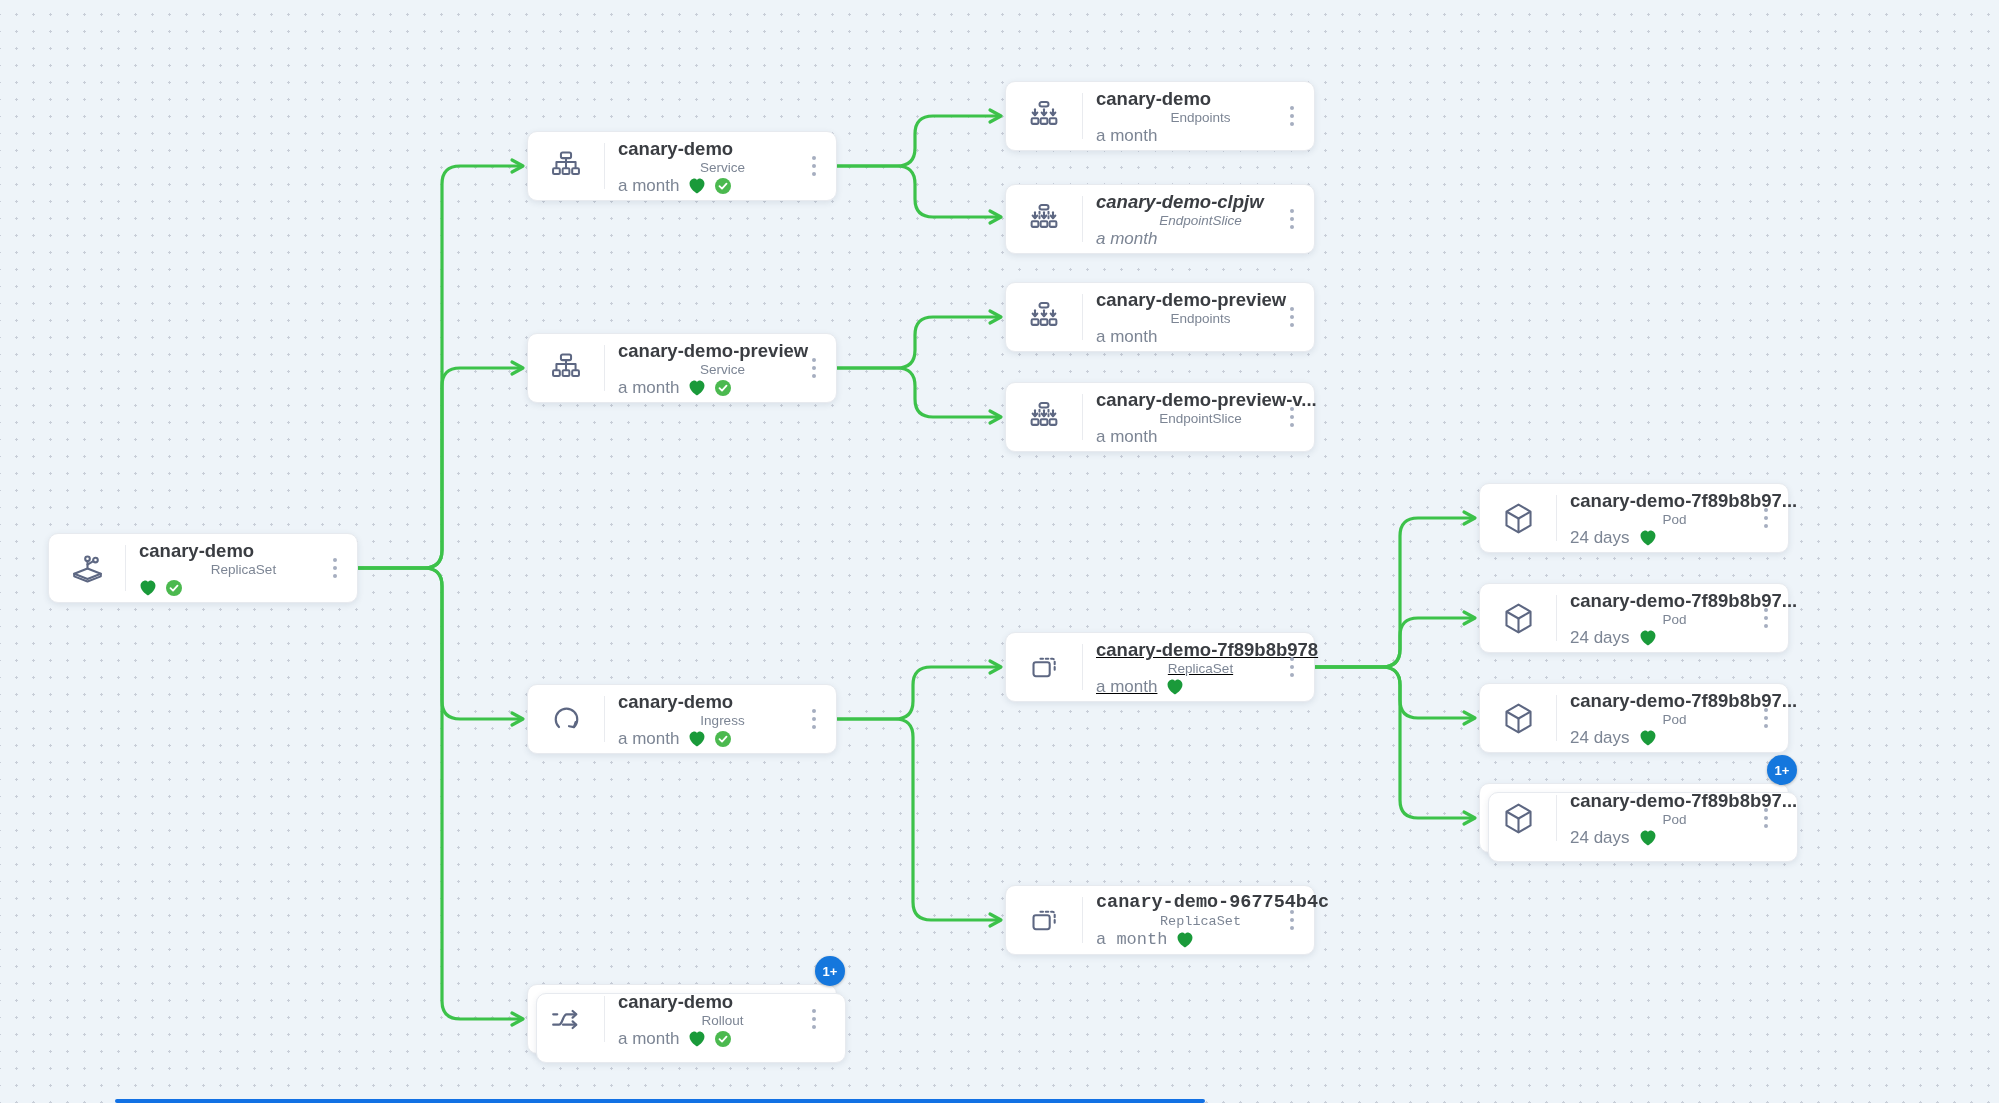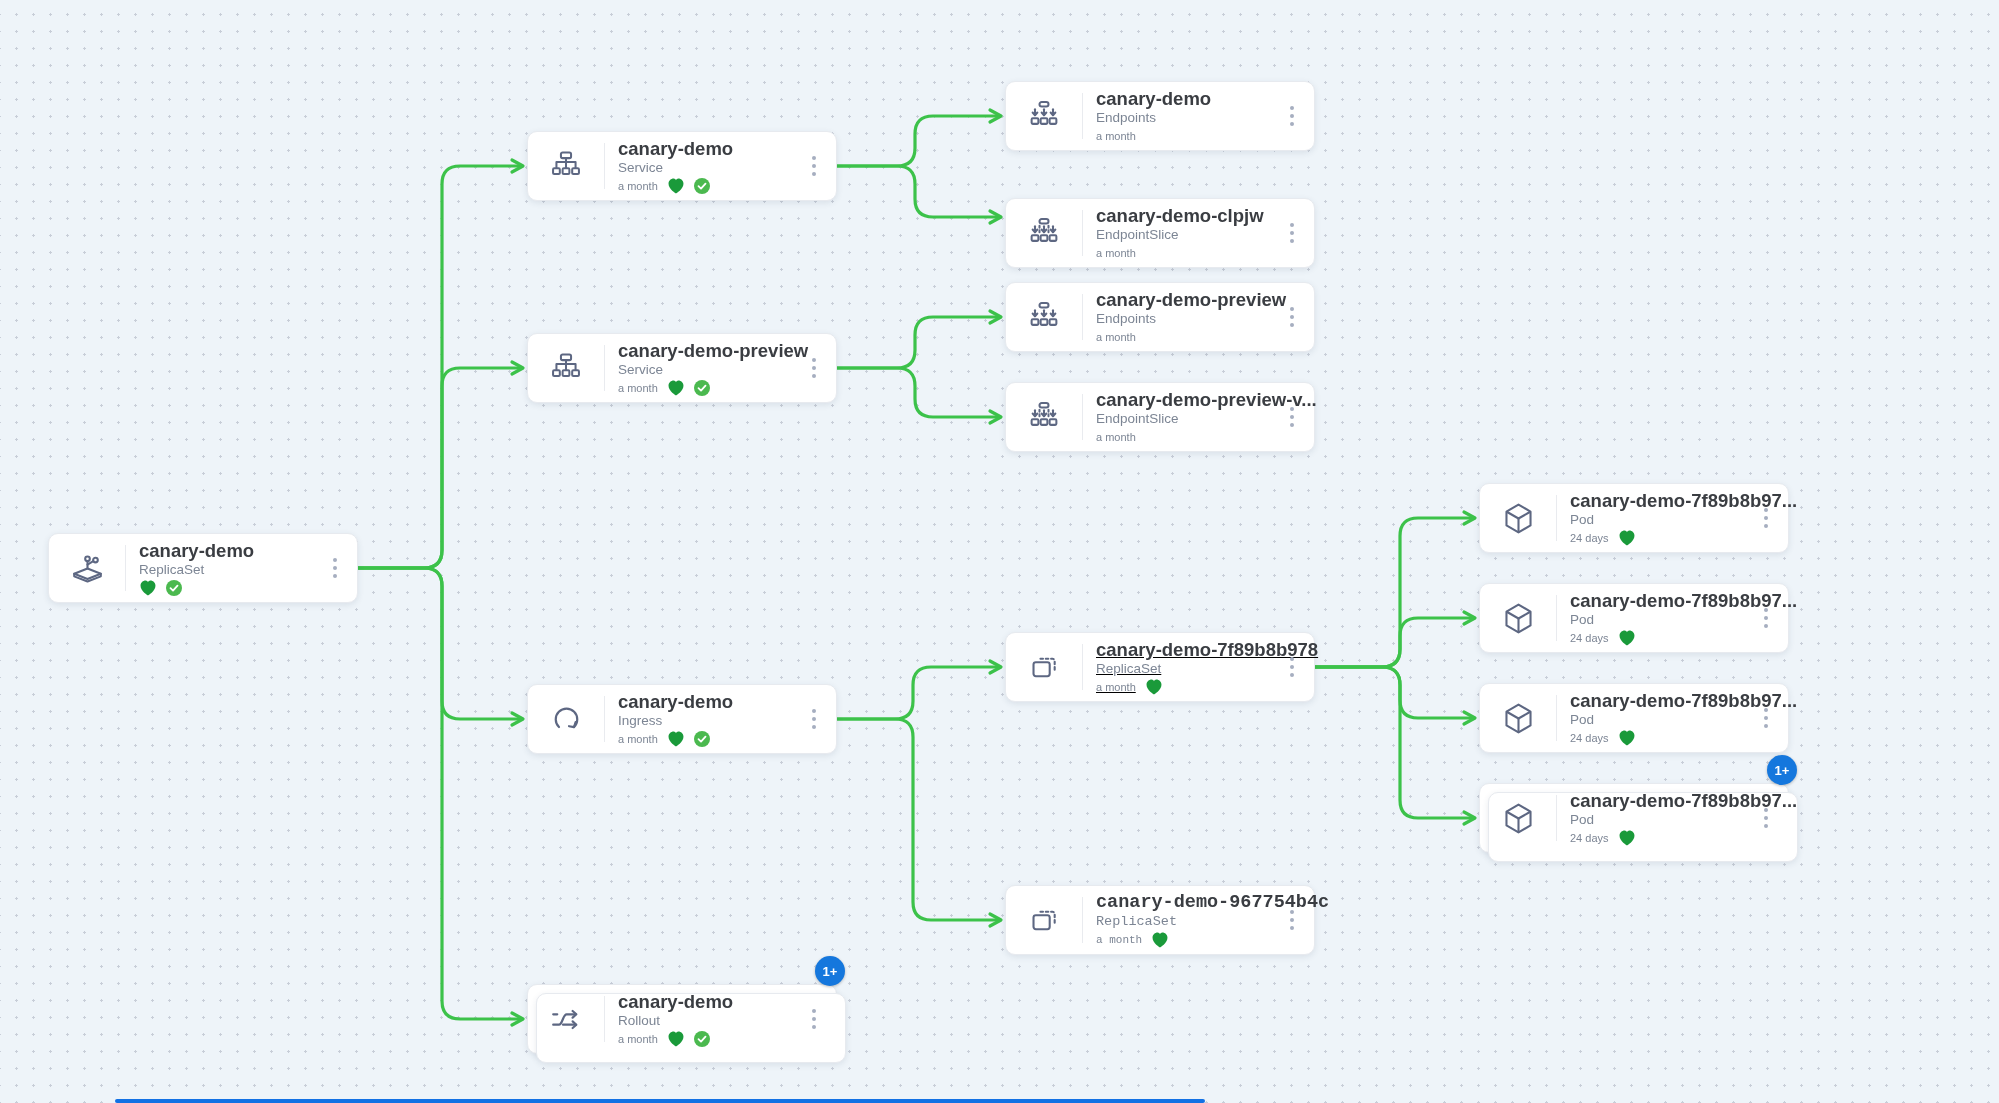--- a/index.html
+++ b/index.html
@@ -21,22 +21,22 @@
     content:"";position:absolute;left:8px;top:8px;width:100%;height:100%;
     background:#fff;border:1px solid #e7eaef;border-radius:10px;z-index:-1;
     box-shadow:0 2px 6px rgba(40,60,90,.10);
   }
   .icon-wrap{
     flex:0 0 76px;width:76px;height:46px;display:flex;align-items:center;justify-content:center;
     border-right:1px solid #e9ebef;
   }
   .nbody{flex:1;min-width:0;padding-left:13px;padding-right:9px;}
   .title{font-size:18.5px;font-weight:600;color:#3a3d42;line-height:21px;white-space:nowrap;}
-  .kind{font-size:13.5px;color:#7c8594;line-height:16px;margin-top:1px;white-space:nowrap;}
-  .meta{font-size:11px;color:#7c8594;line-height:16px;margin-top:2px;display:flex;align-items:flex-end;gap:9px;}
+  .kind{font-size:13.5px;color:#7c8594;line-height:16px;margin-top:1px;white-space:nowrap;text-align:center;}
+  .meta{font-size:17px;color:#7c8594;line-height:16px;margin-top:2px;display:flex;align-items:flex-end;gap:9px;}
   .meta svg{flex:0 0 auto;display:block;}
   .menu{
     position:absolute;right:12px;top:50%;transform:translateY(-50%);
     width:20px;display:flex;flex-direction:column;align-items:center;gap:4px;
     padding:4px 0;cursor:pointer;
   }
   .menu span{width:4px;height:4px;border-radius:50%;background:#a6aec0;display:block;}
   .badge{
     position:absolute;right:-9px;top:-29px;width:30px;height:30px;border-radius:50%;
     color:#fff;font-size:13px;font-weight:700;display:flex;align-items:center;justify-content:center;
@@ -254,21 +254,21 @@
           <div class="meta">
             <span class="age">a month</span>
           </div>
         </div>
         <div class="menu">
           <span></span>
           <span></span>
           <span></span>
         </div>
       </div>
-      <div class="node" style="left: 1005px; top: 198px;">
+      <div class="node" style="left: 1005px; top: 184px; font-style: italic;">
         <div class="icon-wrap">
           <svg width="36" height="36" viewBox="0 0 32 32" fill="none" stroke="#5d6782" stroke-width="1.8" stroke-linecap="round" stroke-linejoin="round">
             <rect x="12" y="3.5" width="8" height="4" rx="2"></rect>
             <path d="M12 9.5 V15.5" stroke-dasharray="1.8 2.2"></path>
             <path d="M20 9.5 V15.5" stroke-dasharray="1.8 2.2"></path>
             <path d="M8 10 V15"></path>
             <path d="M5.9 12.9 L8 15.4 L10.1 12.9"></path>
             <path d="M16 10 V15"></path>
             <path d="M13.9 12.9 L16 15.4 L18.1 12.9"></path>
             <path d="M24 10 V15"></path>

